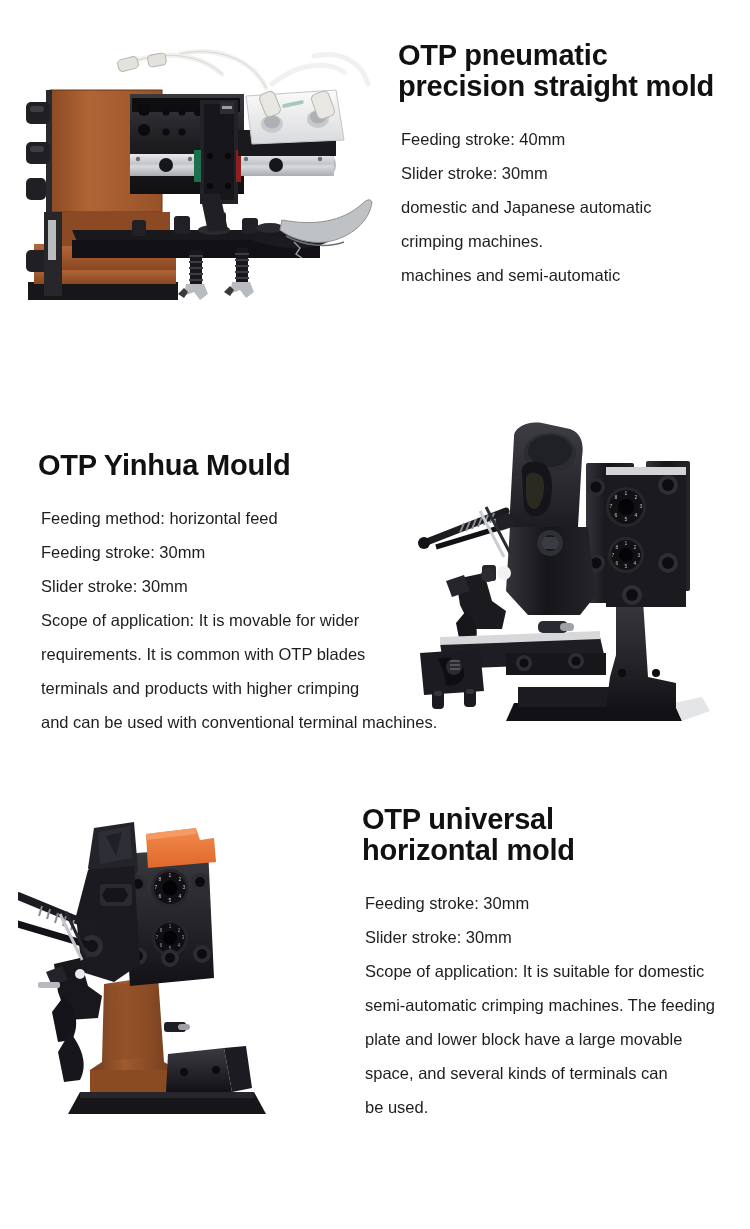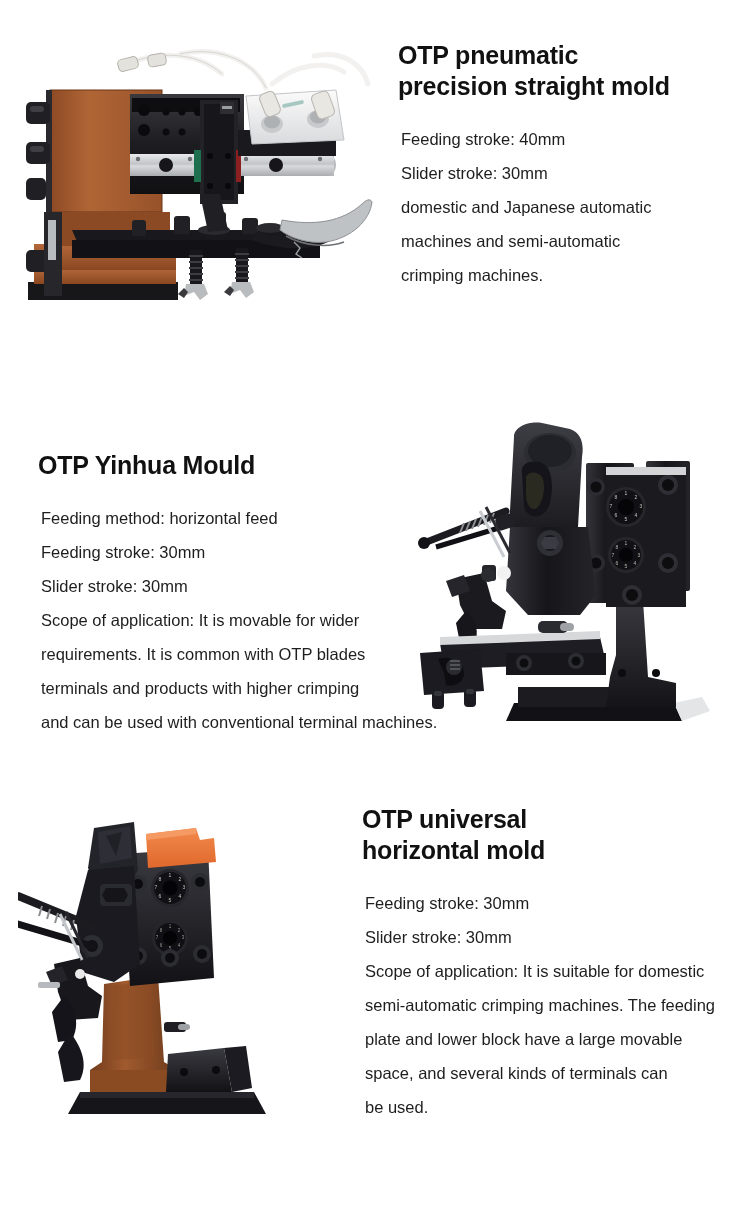--- a/index.html
+++ b/index.html
@@ -8,21 +8,21 @@
     font-family:"Liberation Sans","DejaVu Sans",sans-serif;
     color:#1a1a1a;background:#ffffff;
   }
   .section{position:absolute;left:0;width:750px;}
   #sec1{top:0;height:400px;}
   #sec2{top:400px;height:420px;}
   #sec3{top:776px;height:409px;padding-left:15px;}
 
   .txtblock{position:absolute;}
   .title{
-    font-weight:bold;font-size:25px;line-height:31px;
+    font-weight:bold;font-size:29px;line-height:31px;
     letter-spacing:-0.2px;color:#111;margin:0 0 22px 0;
   }
   .spec{
     font-size:16.5px;line-height:31px;color:#1e1e1e;
     margin:3px;white-space:nowrap;
   }
 
   
   .art{position:absolute;}
   .art svg{display:block;}
@@ -204,22 +204,22 @@
   </div>
 
   <div class="txtblock" style="left:398px;top:40px;width:340px;">
     <div class="title">
       <div>OTP pneumatic</div>
       <div>precision straight mold</div>
     </div>
     <p class="spec">Feeding stroke: 40mm</p>
     <p class="spec">Slider stroke: 30mm</p>
     <p class="spec">domestic and Japanese automatic</p>
+    <p class="spec">crimping machines.</p>
     <p class="spec">machines and semi-automatic</p>
-    <p class="spec">crimping machines.</p>
   </div>
 </div>
 
 <div class="section" id="sec2">
 
   <div class="txtblock" style="left:38px;top:50px;width:500px;">
     <div class="title">
       <div>OTP Yinhua Mould</div>
     </div>
     <p class="spec">Feeding method: horizontal feed</p>

